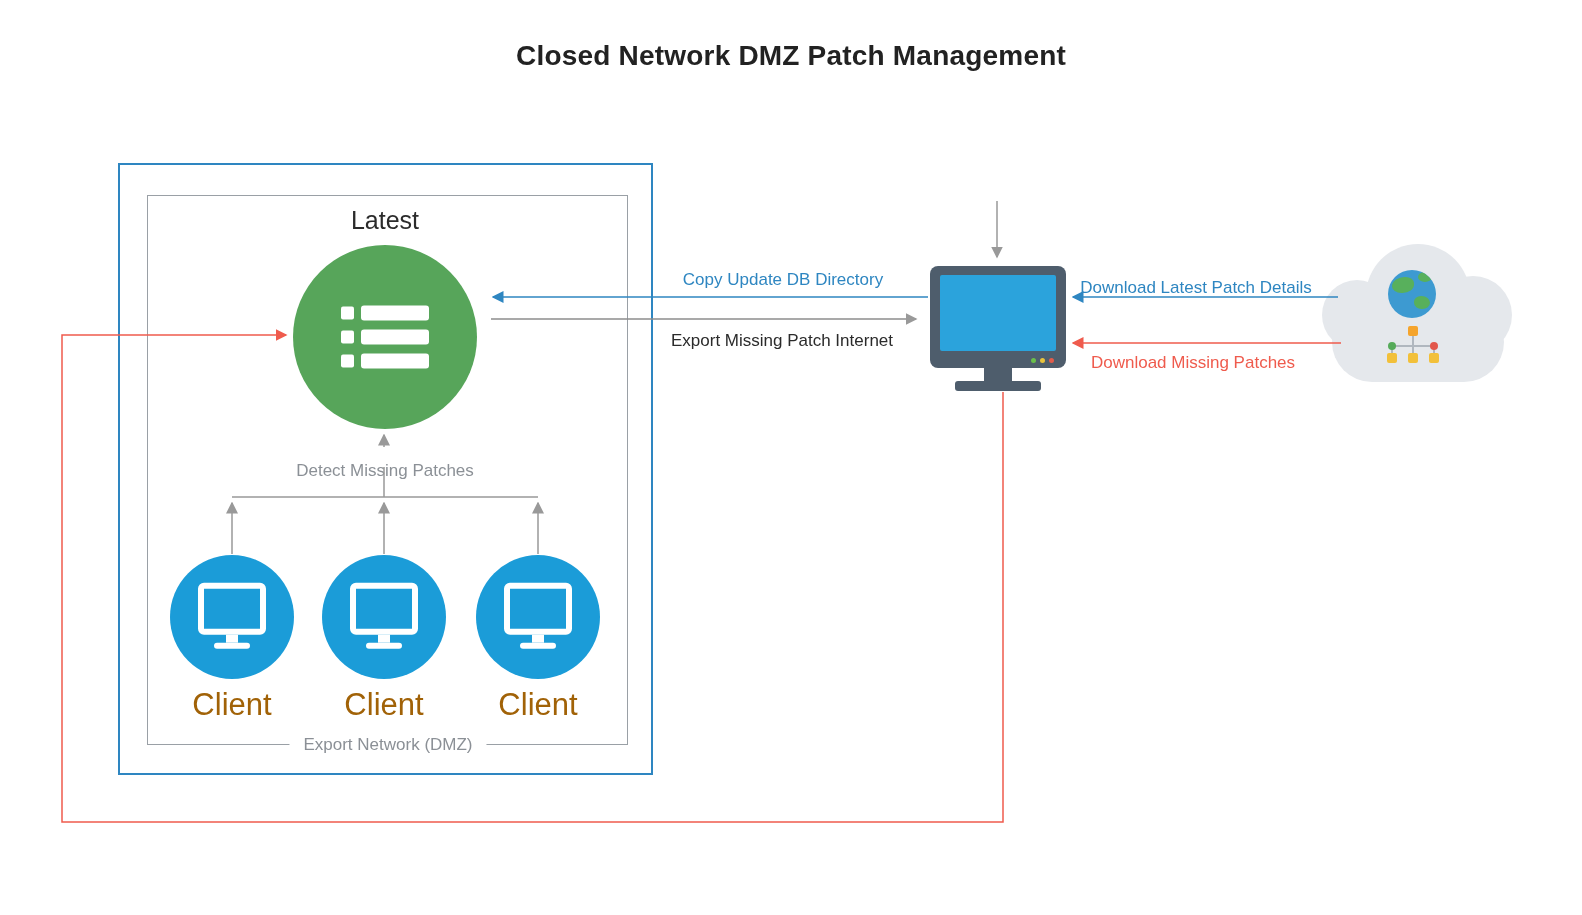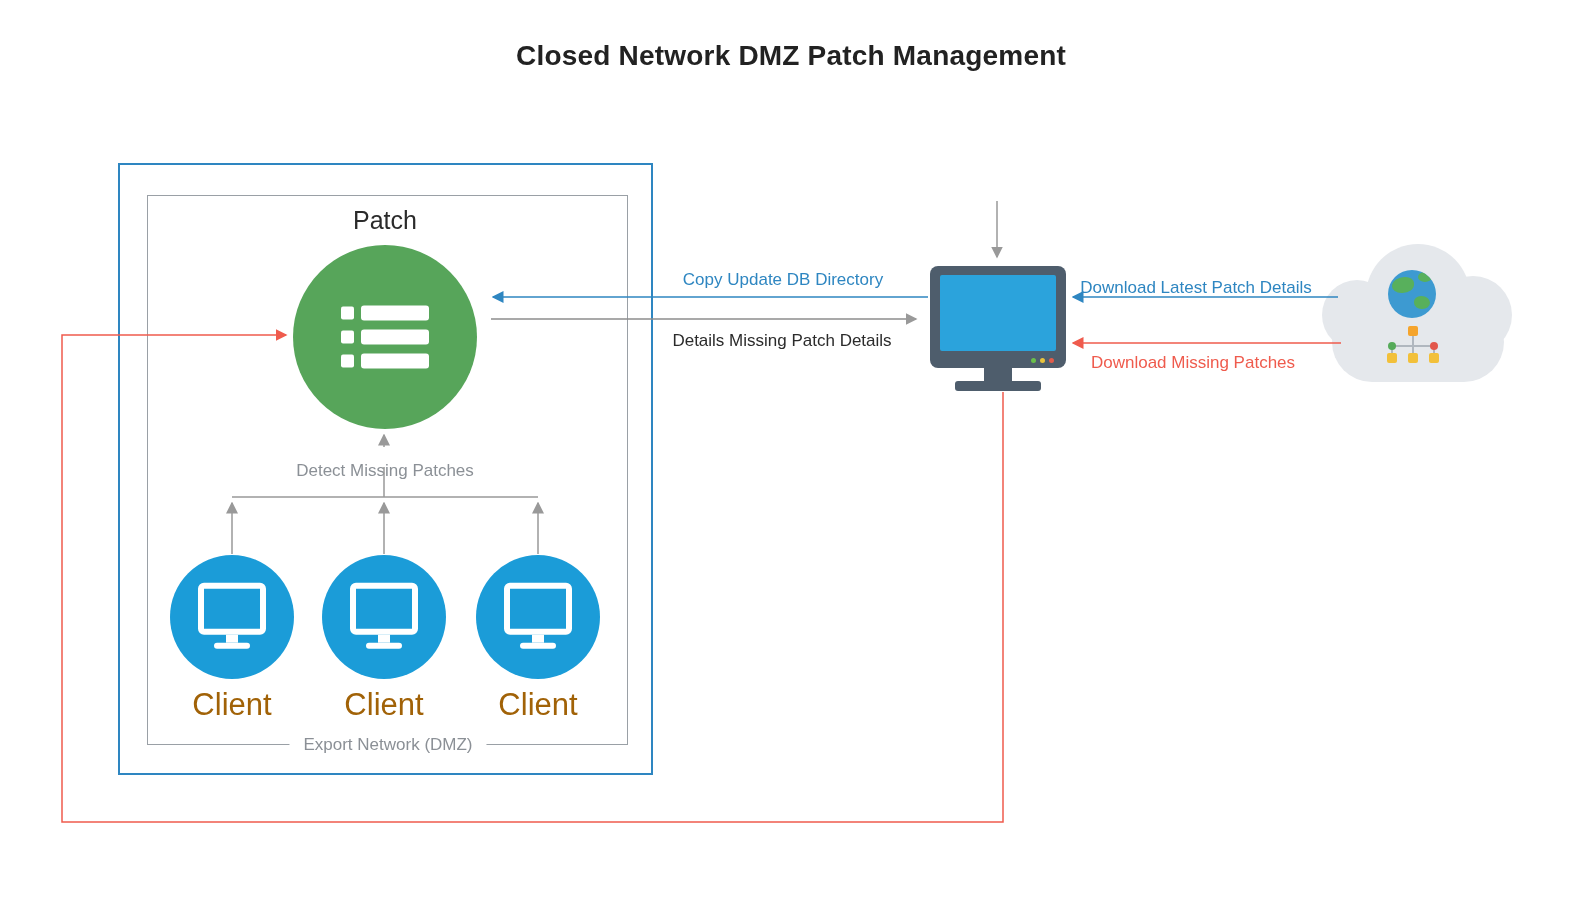--- a/index.html
+++ b/index.html
@@ -81,21 +81,21 @@
 <body>
 
 <div class="stage">
 
   <div class="abs title">Closed Network DMZ Patch Management</div>
 
   <div class="abs outer-box"></div>
   <div class="abs inner-box"></div>
   <div class="abs boundary-label">Export Network (DMZ)</div>
 
-  <div class="abs server-label">Patch</div>
+  <div class="abs server-label">Latest</div>
   <div class="abs server-circle">
     <div class="server-icon">
       <div class="srow">
           <span class="sq"></span>
           <span class="bar"></span>
         </div>
       <div class="srow">
           <span class="sq"></span>
           <span class="bar"></span>
         </div>
@@ -164,21 +164,21 @@
       <span class="ln sm-s3"></span>
       <span class="sm-dot sm-green"></span>
       <span class="sm-dot sm-red"></span>
       <span class="sm-leaf leaf1"></span>
       <span class="sm-leaf leaf2"></span>
       <span class="sm-leaf leaf3"></span>
     </div>
   </div>
 
   <div class="abs flow-label fl-blue" style="left:783px; top:270px;">Copy Update DB Directory</div>
-  <div class="abs flow-label fl-dark" style="left:782px; top:331px;">Details Missing Patch Details</div>
+  <div class="abs flow-label fl-dark" style="left:782px; top:331px;">Export Missing Patch Internet</div>
   <div class="abs flow-label fl-blue" style="left:1196px; top:278px;">Download Latest Patch Details</div>
   <div class="abs flow-label fl-red" style="left:1193px; top:353px;">Download Missing Patches</div>
 
   <svg class="abs wires" width="1582" height="915" viewBox="0 0 1582 915">
     <defs>
       <marker id="m-gray" markerWidth="8" markerHeight="8" refX="7" refY="4" orient="auto">
         <path d="M0,0 L8,4 L0,8 Z" fill="#999999"></path>
       </marker>
       <marker id="m-blue" markerWidth="8" markerHeight="8" refX="7" refY="4" orient="auto">
         <path d="M0,0 L8,4 L0,8 Z" fill="#2e86c1"></path>

